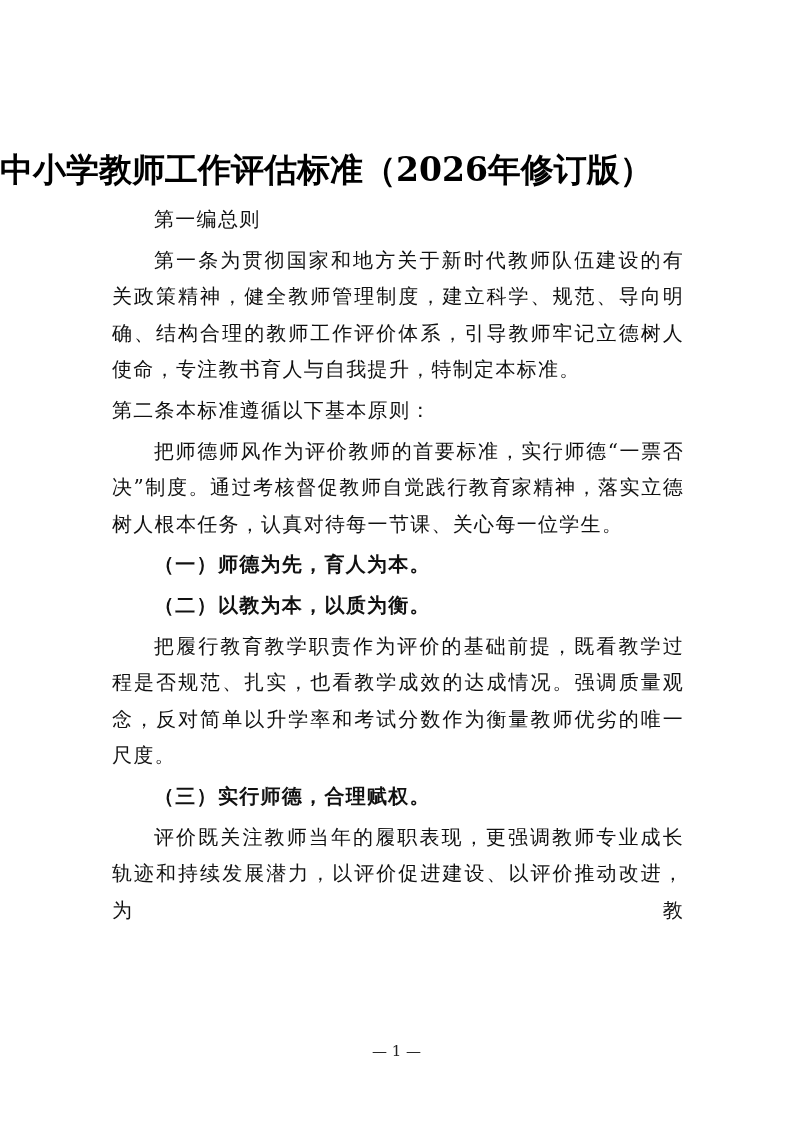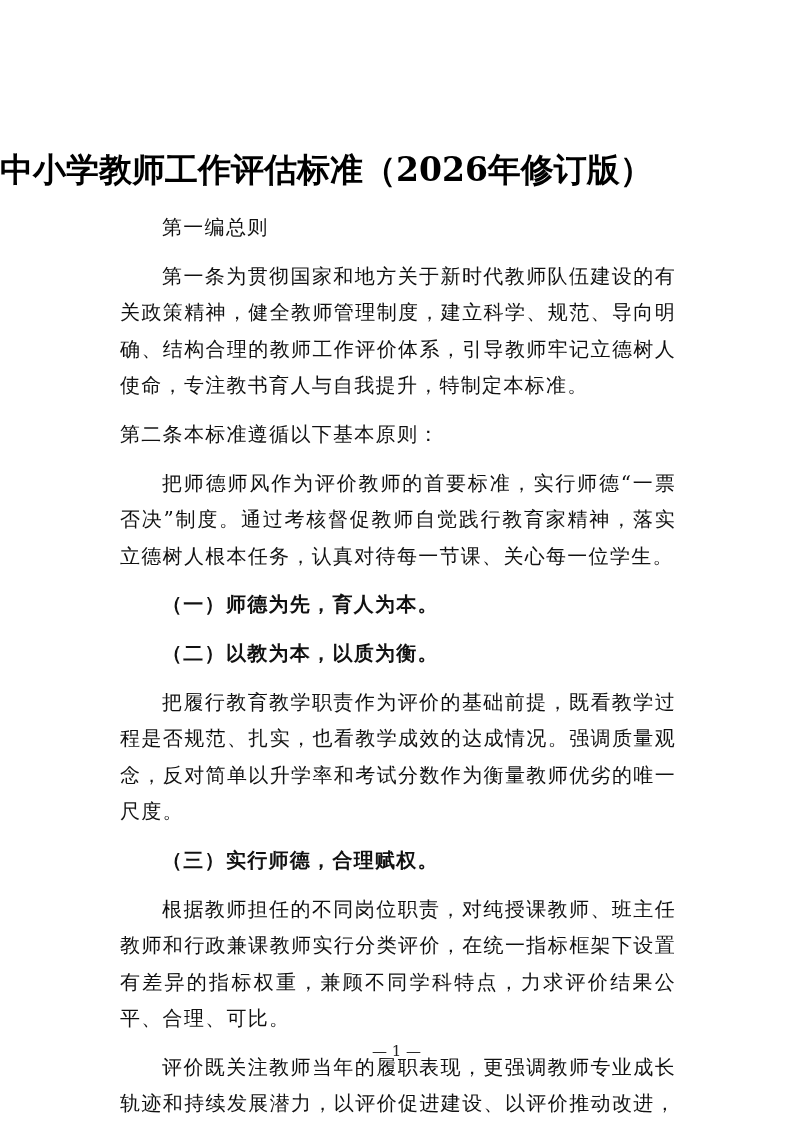--- a/index.html
+++ b/index.html
@@ -36,21 +36,21 @@
     .body {
       position: absolute;
       left: 108px;
       top: 197px;
       width: 580px;
       font-size: 20px;
       line-height: 36.6px;
       letter-spacing: 1.3px;
     }
     .p {
-      margin: 12px;
+      margin: 4px;
       text-align: justify;
       text-align-last: left;
     }
     .indent { text-indent: 42px; }
     .heading {
       font-weight: bold;
       text-indent: 42px;
     }
     .footer {
       position: absolute;
@@ -70,18 +70,17 @@
 
   <div class="body">
     <p class="p indent">第一编总则</p>
     <p class="p indent">第一条为贯彻国家和地方关于新时代教师队伍建设的有关政策精神，健全教师管理制度，建立科学、规范、导向明确、结构合理的教师工作评价体系，引导教师牢记立德树人使命，专注教书育人与自我提升，特制定本标准。</p>
     <p class="p">第二条本标准遵循以下基本原则：</p>
     <p class="p indent">把师德师风作为评价教师的首要标准，实行师德“一票否决”制度。通过考核督促教师自觉践行教育家精神，落实立德树人根本任务，认真对待每一节课、关心每一位学生。</p>
     <p class="p heading">（一）师德为先，育人为本。</p>
     <p class="p heading">（二）以教为本，以质为衡。</p>
     <p class="p indent">把履行教育教学职责作为评价的基础前提，既看教学过程是否规范、扎实，也看教学成效的达成情况。强调质量观念，反对简单以升学率和考试分数作为衡量教师优劣的唯一尺度。</p>
     <p class="p heading">（三）实行师德，合理赋权。</p>
-    <p class="p indent">根据教师担任的不同岗位职责，对纯授课教师、班主任教师和行政兼课教师实行分类评价，在统一指标框架下设置有差异的指标权重，兼顾不同学科特点，力求评价结果公平、合理、可比。</p>
     <p class="p indent" style="text-align-last: justify; font-family: Liberation Serif, serif;">评价既关注教师当年的履职表现，更强调教师专业成长轨迹和持续发展潜力，以评价促进建设、以评价推动改进，为教</p>
   </div>
 
   <div class="footer">— 1 —</div>
 </div>
 
 </body></html>

